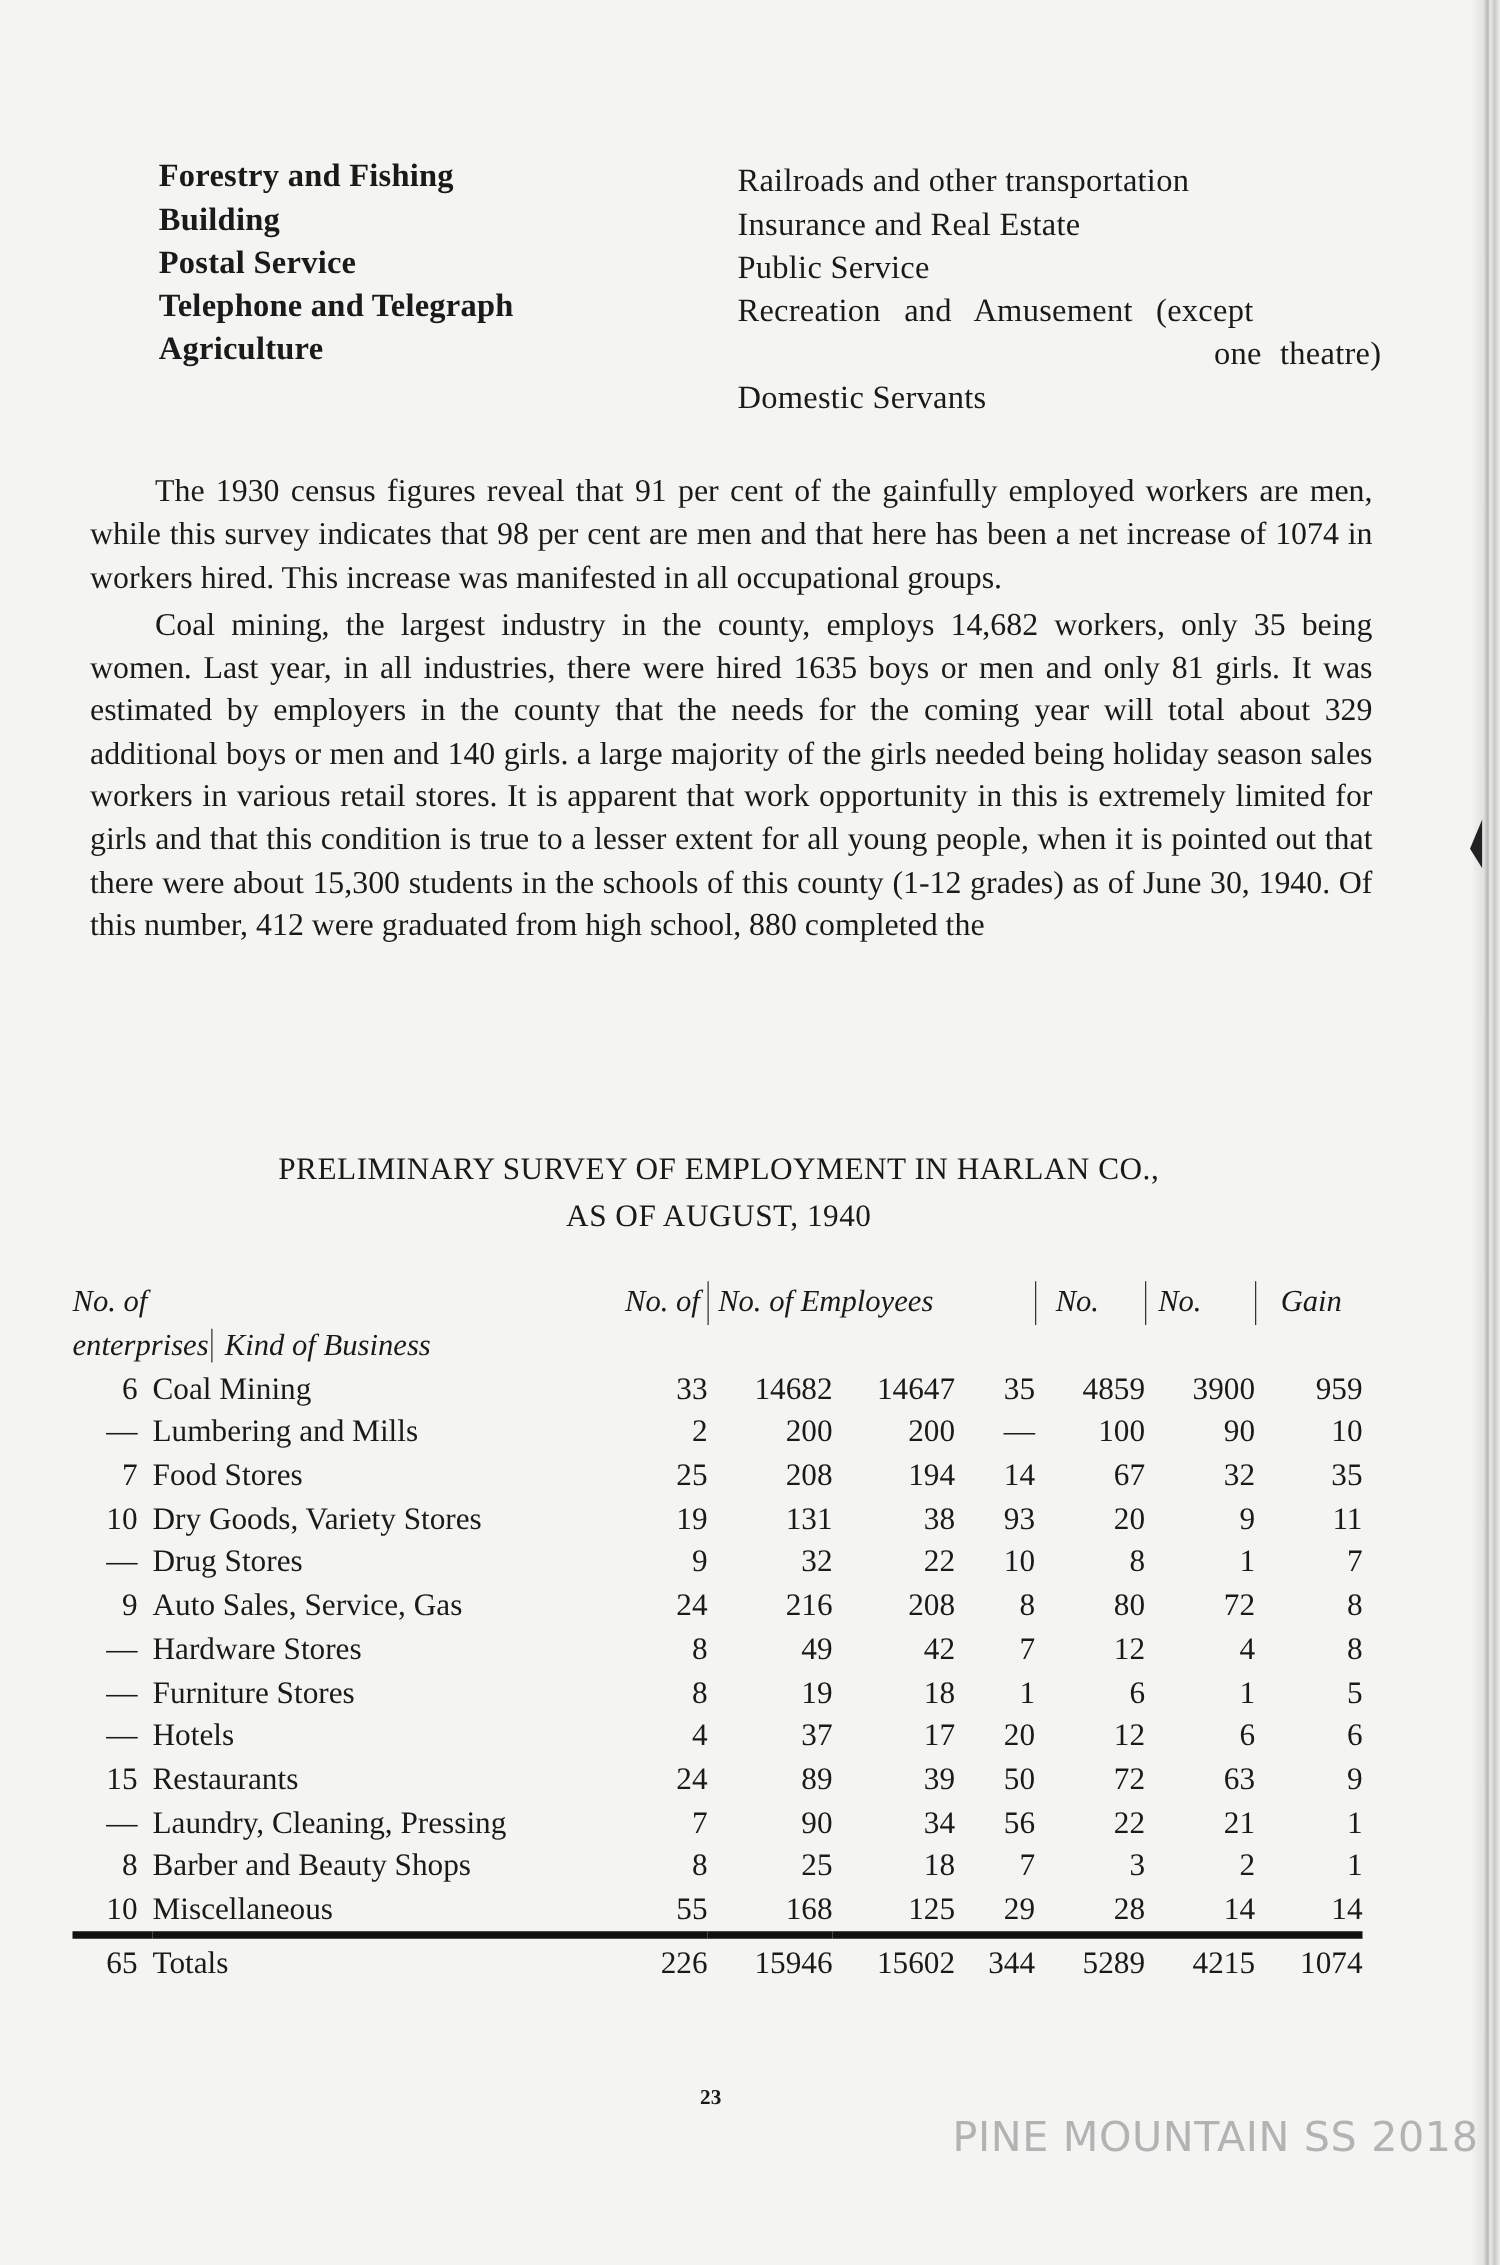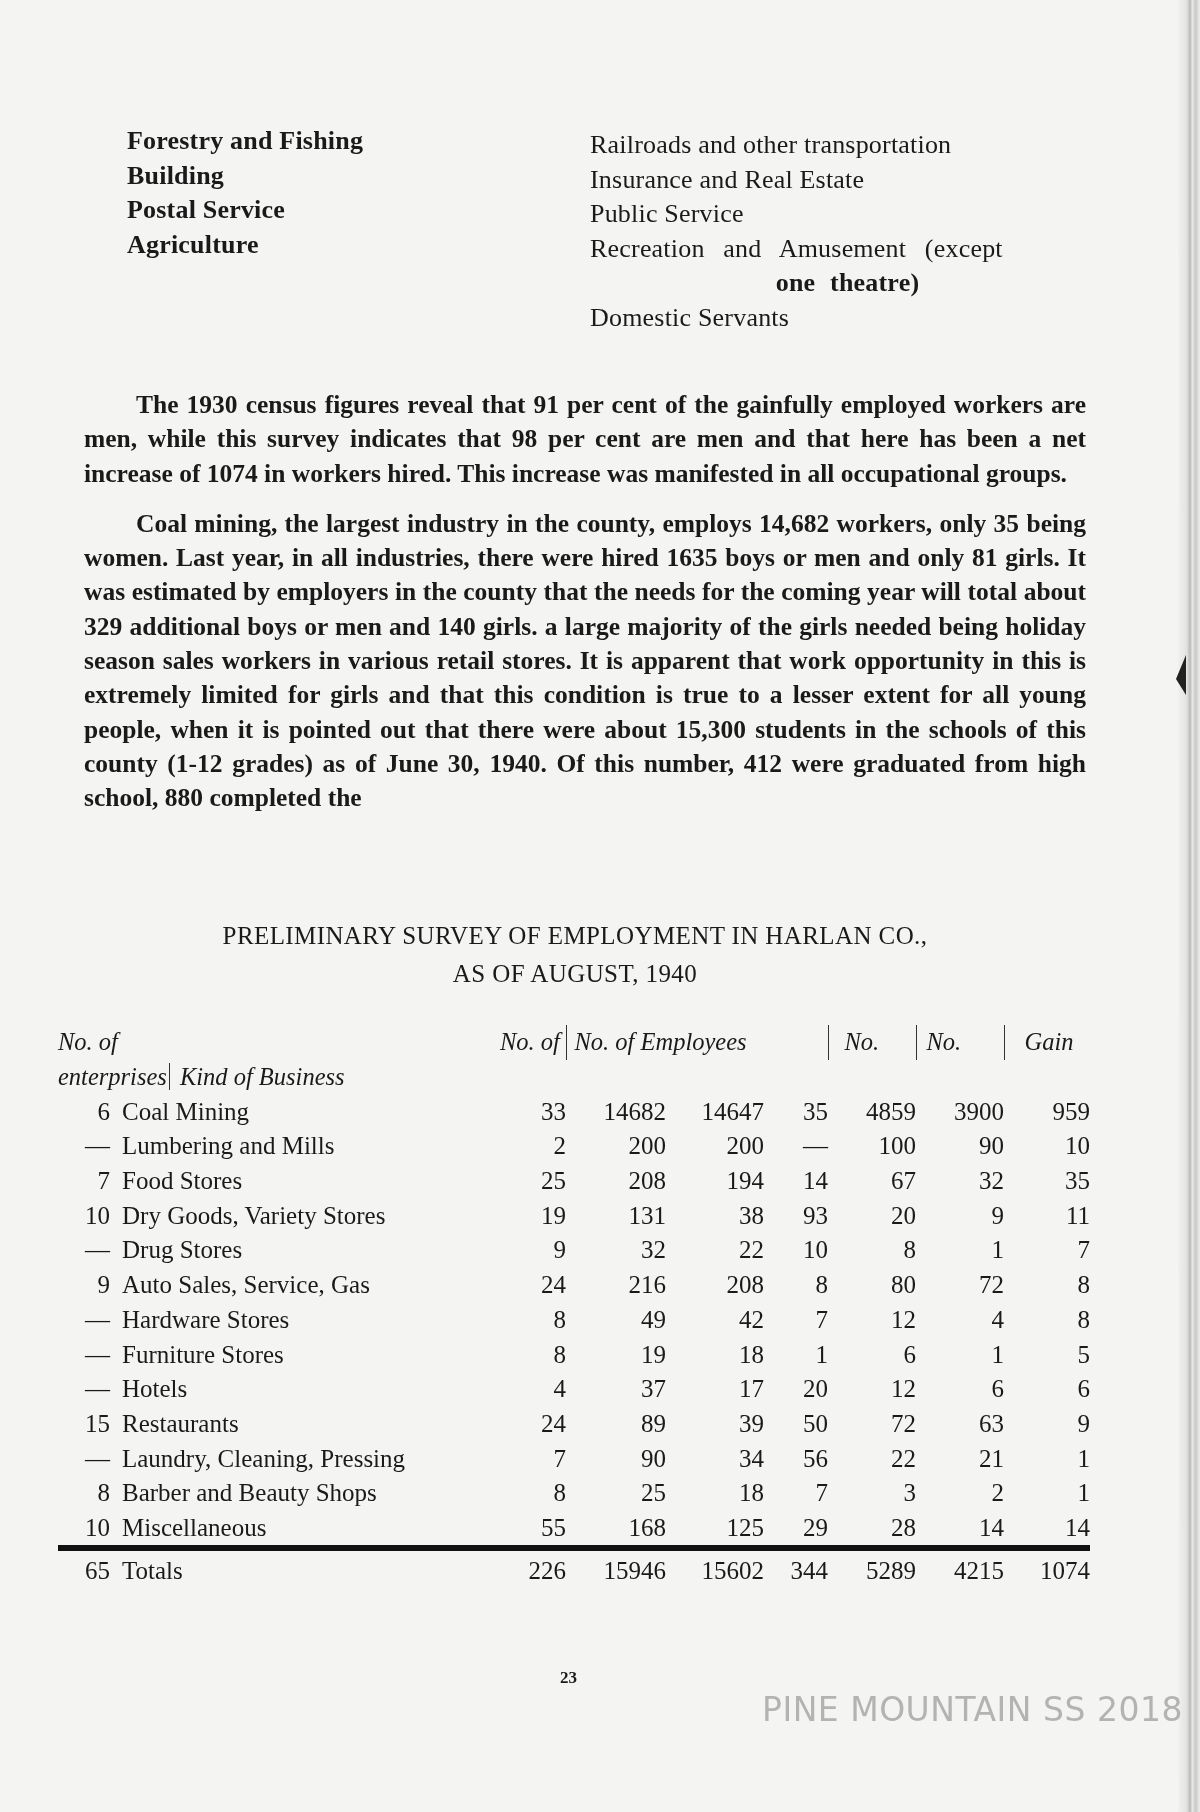--- a/index.html
+++ b/index.html
@@ -12,26 +12,26 @@
   .page-edge {
     position:absolute; top:0; right:0; width:22px; height:1812px;
     background:linear-gradient(to right,#f1f1ef 0,#e2e2e0 40%,#b9b9b7 55%,#e8e8e6 65%,#c9c9c7 80%,#eeeeec 100%);
   }
   .mark { position:absolute; right:14px; top:655px; width:10px; height:40px;
     background:#222; clip-path:polygon(100% 0,100% 100%,0 60%); }
   .list { position:absolute; font-size:26px; line-height:34.5px; letter-spacing:0.2px; }
   .list div { white-space:nowrap; }
   #list-left { left:127px; top:124px; font-weight:bold; }
   #list-right { left:590px; top:128px; }
-  .cont { text-align:center; width:515px;font-weight:bold; }
+  .cont { text-align:right; width:515px; }
   .para {
     position:absolute; left:68px; width:1034px; font-size:25.5px; line-height:34.3px;
     text-align:justify; text-align-last:auto;
   }
-  .para p { margin:16px; text-indent:52px;font-weight:bold; }
+  .para p { margin:4px; text-indent:52px; }
   #para-block { top:372px; }
   .title { position:absolute; left:0; width:1150px; text-align:center; font-size:25px; letter-spacing:0.4px; }
   #title1 { top:922px; }
   #title2 { top:960px; }
   table.survey {
     position:absolute; left:58px; top:1025px; border-collapse:collapse; font-size:25px;
   }
   table.survey td { padding:0; height:34.7px; white-space:nowrap; vertical-align:middle; }
   .hdr td { height:34px; font-size:24.5px;font-style:italic; }
   .c-fam { width:52px; text-align:right; padding-right:12px !important; }
@@ -54,20 +54,21 @@
 </head>
 <body>
 
 <div class="page-edge"></div>
 <div class="mark"></div>
 
 <div id="list-left" class="list">
   <div>Forestry and Fishing</div>
   <div>Building</div>
   <div>Postal Service</div>
+  <div>Telephone and Telegraph</div>
   <div>Agriculture</div>
 </div>
 
 <div id="list-right" class="list">
   <div>Railroads and other transportation</div>
   <div>Insurance and Real Estate</div>
   <div>Public Service</div>
   <div style="word-spacing:12px">Recreation and Amusement (except</div>
   <div class="cont" style="word-spacing:8px">one theatre)</div>
   <div>Domestic Servants</div>

